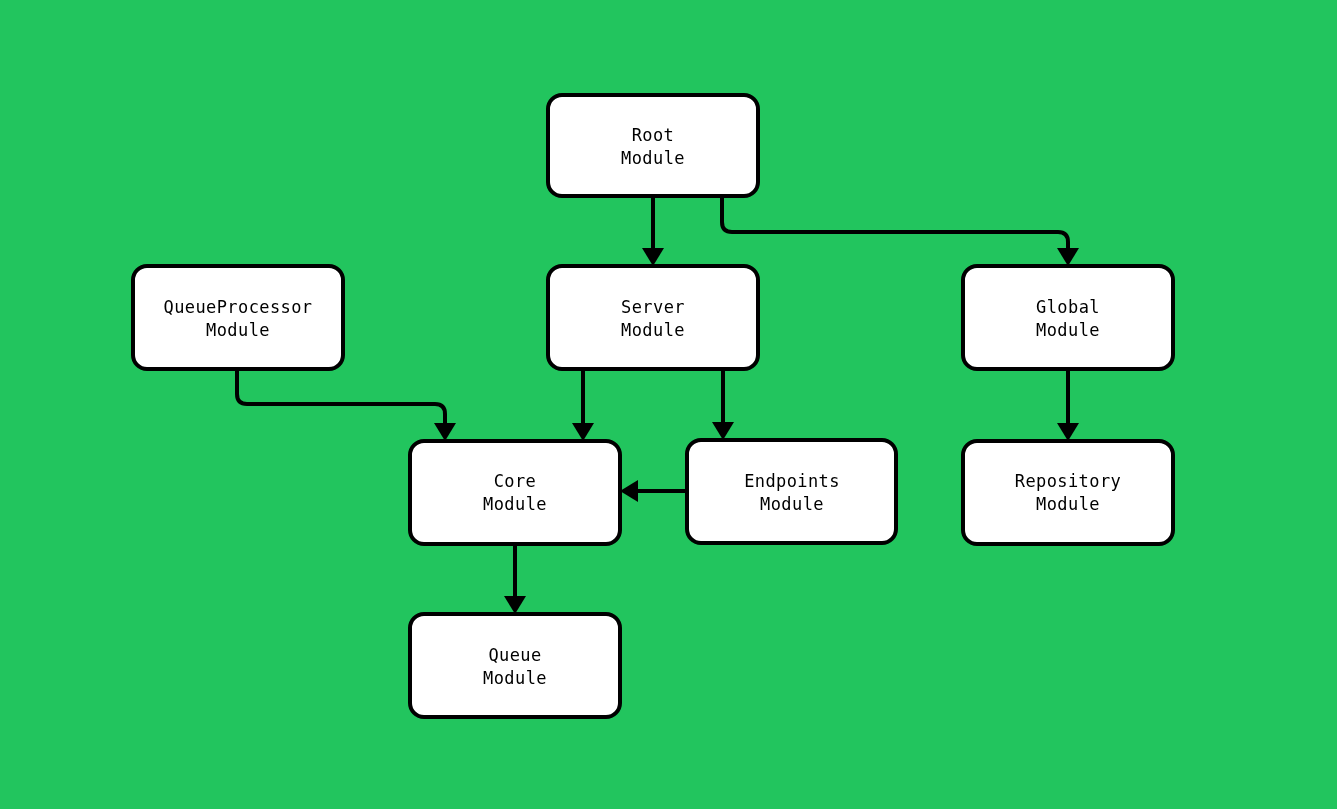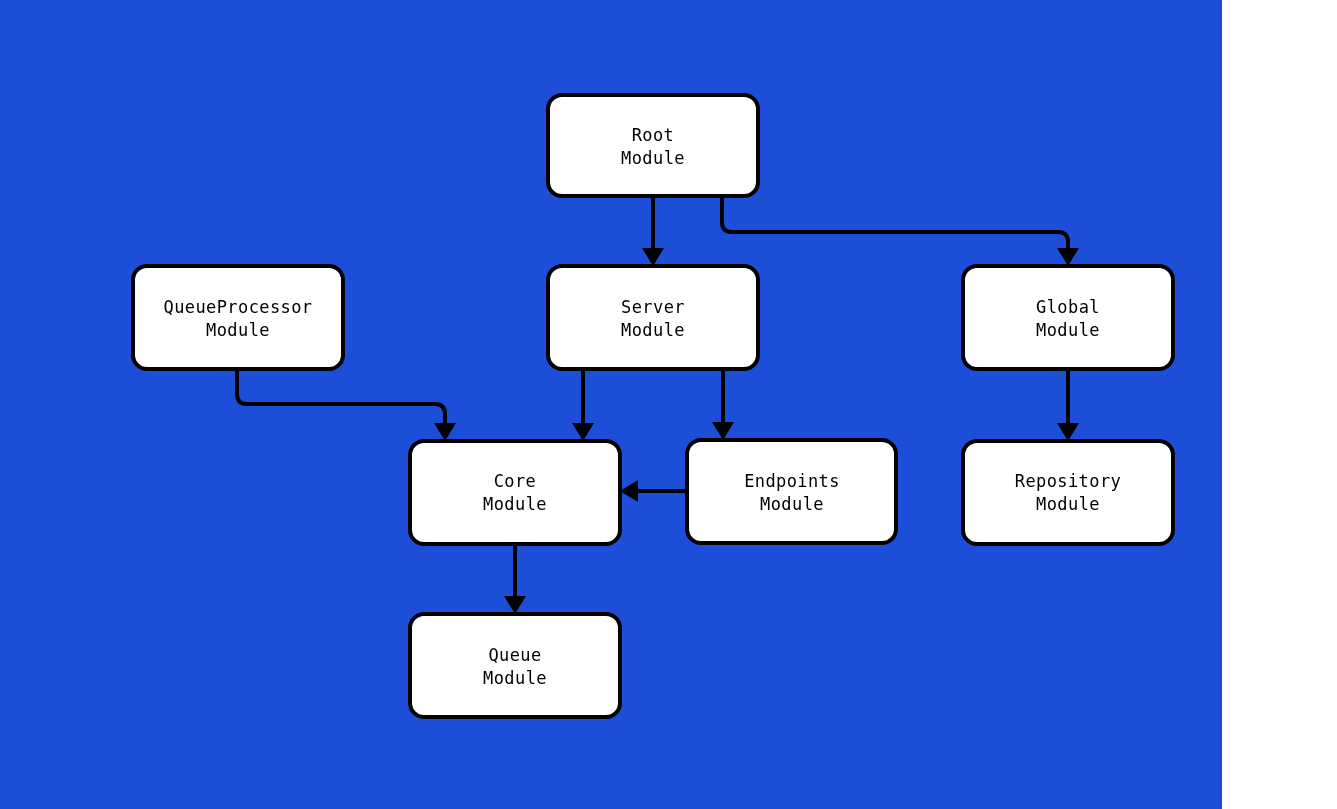--- a/index.html
+++ b/index.html
@@ -8,23 +8,23 @@
     background: #ffffff;
   }
   body {
     width: 1337px;
     height: 809px;
     overflow: hidden;
     font-family: "DejaVu Sans Mono", "Liberation Mono", monospace;
   }
   #diagram-root {
     position: relative;
-    width: 1222px;
+    width: 1337px;
     height: 809px;
-    background: #1d4ed8;
+    background: #22c55e;
   }
   svg#graph {
     position: absolute;
     inset: 0;
     width: 1337px;
     height: 809px;
     display: block;
   }
   .node-box {
     fill: #ffffff;

